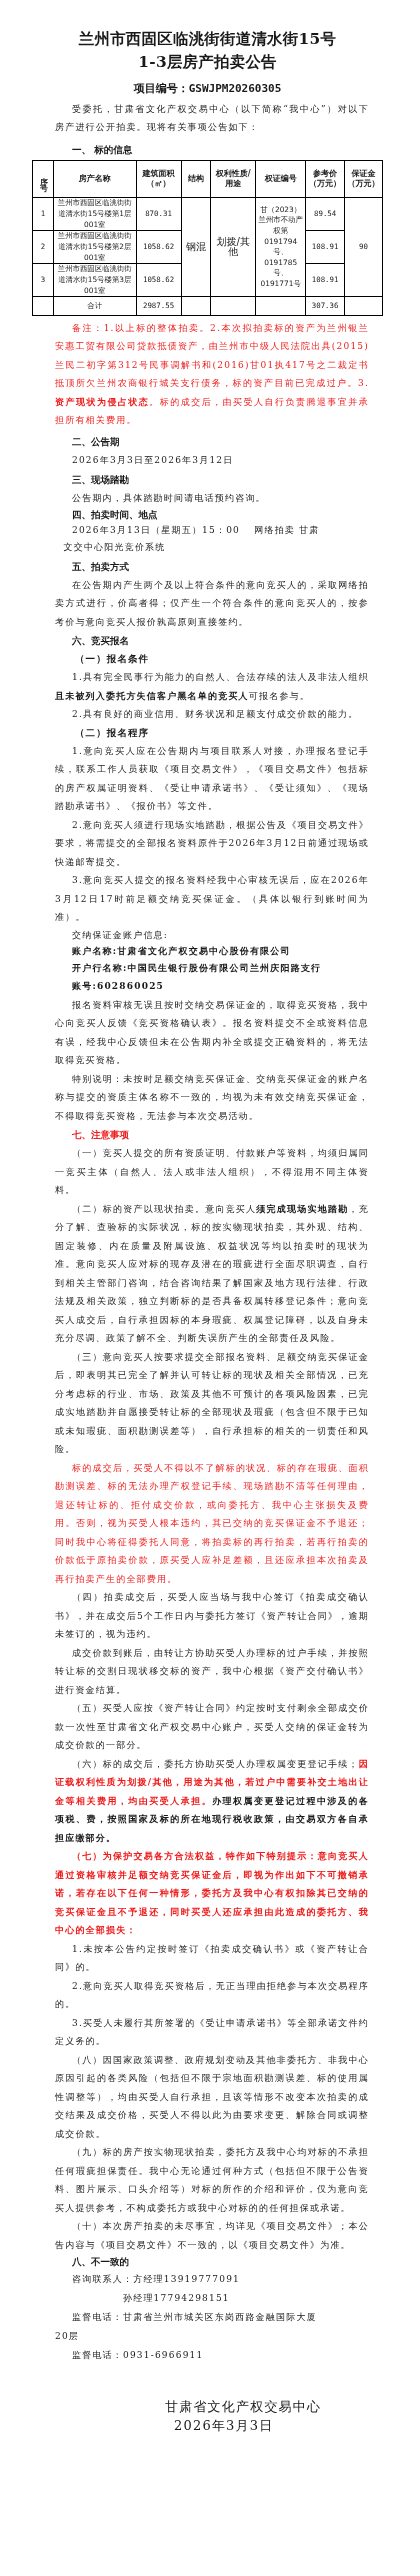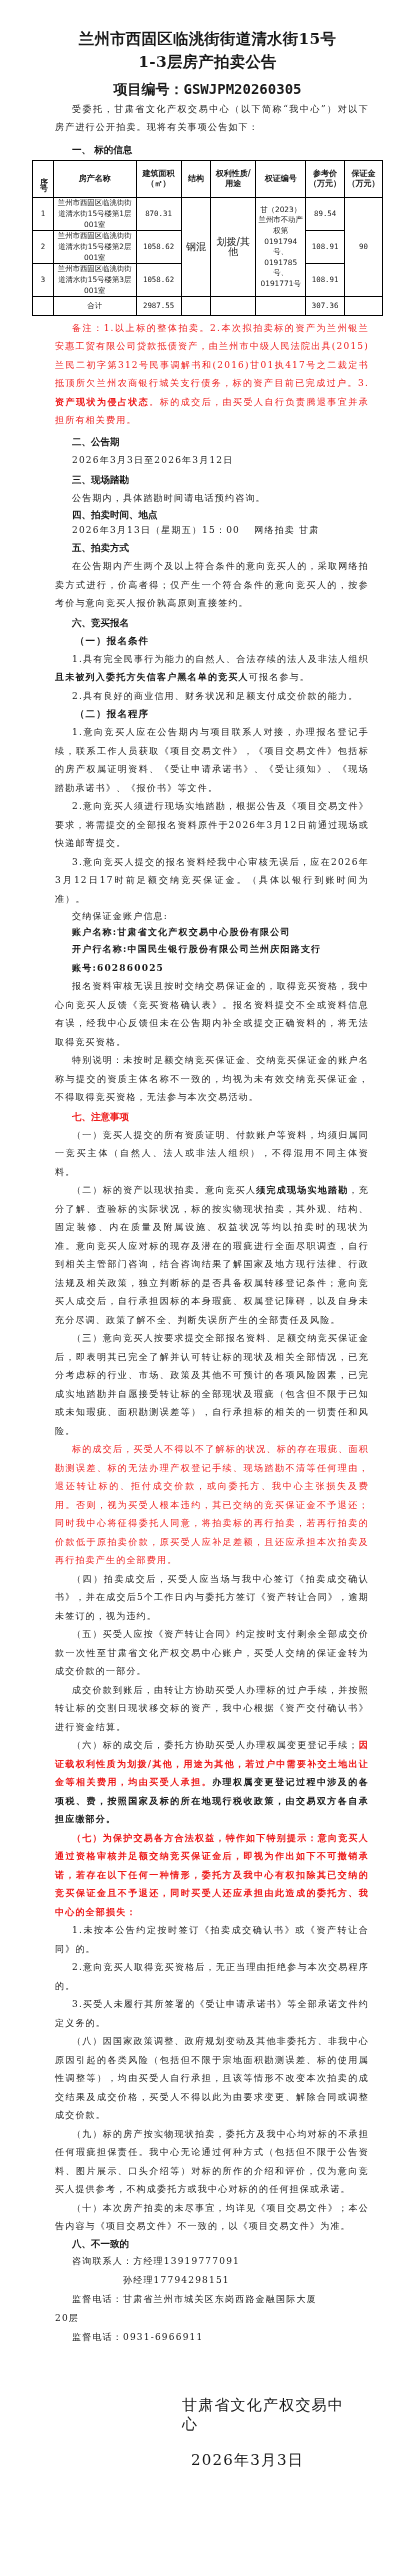--- a/index.html
+++ b/index.html
@@ -16,21 +16,21 @@
     font-family: "DejaVu Serif", "Liberation Serif", serif;
     font-weight: bold;
     font-size: 15.4px;
     line-height: 23px;
     margin: 0;
     letter-spacing: 0.3px;
   }
   .project-no {
     text-align: center;
     font-weight: bold;
-    font-size: 14px;
+    font-size: 11px;
     margin-top: 9.5px;
     line-height: 12.7px;
     font-family: "DejaVu Sans Mono", "Liberation Mono", monospace;
   }
   .content { width: 314px; margin-left: 55px; }
   .p {
     font-size: 9px;
     line-height: 18.5px;
     margin: 0;
     text-indent: 17px;
@@ -81,21 +81,21 @@
     line-height: 10px;
   }
   table.lots td { font-family: "DejaVu Sans Mono", "Liberation Mono", monospace; font-size: 7.4px; line-height: 10.6px; }
   table.lots td.name { font-family: "DejaVu Sans", "Liberation Sans", sans-serif; font-size: 7.4px; line-height: 10.6px; }
   table.lots td.cjk { font-family: "DejaVu Sans", "Liberation Sans", sans-serif; font-size: 10px; }
   table.lots tr.row td { height: 32px; }
   table.lots tr.total td { height: 17.5px; }
   .seq-head { writing-mode: vertical-rl; text-orientation: upright; letter-spacing: 7.4px; }
 
   .contact-line { font-size: 9px; line-height: 19px; margin: 0; letter-spacing: 1.2px; }
-  .signoff { text-align: left; font-size: 15px; line-height: 19px; letter-spacing: 1.2px; margin: 17px; }
+  .signoff { text-align: left; font-size: 13px; line-height: 19px; letter-spacing: 1.2px; margin: 0; }
 </style>
 </head>
 <body>
 
 <div class="page">
 
   <h1 class="title">
     <span>兰州市西固区临洮街街道清水街15号</span><br>
     <span>1-3层房产拍卖公告</span>
   </h1>
@@ -171,20 +171,21 @@
     <p class="p red"><span>备注：1.以上标的整体拍卖。2.本次拟拍卖标的资产为兰州银兰安惠工贸有限公司贷款抵债资产，由兰州市中级人民法院出具(2015)兰民二初字第312号民事调解书和(2016)甘01执417号之二裁定书抵顶所欠兰州农商银行城关支行债务，标的资产目前已完成过户。3.</span><span class="b">资产现状为侵占状态</span><span>。标的成交后，由买受人自行负责腾退事宜并承担所有相关费用。</span></p>
 
     <h2 class="h" style="margin-top:2.1px;">二、公告期</h2>
     <p class="p">2026年3月3日至2026年3月12日</p>
 
     <h2 class="h">三、现场踏勘</h2>
     <p class="p">公告期内，具体踏勘时间请电话预约咨询。</p>
 
     <h2 class="h" style="line-height:15px;">四、拍卖时间、地点</h2>
     <p class="p tight">2026年3月13日（星期五）15：00　 网络拍卖 甘肃</p>
+    <p class="p noindent" style="padding-left:8.5px;">文交中心阳光竞价系统</p>
 
     <h2 class="h">五、拍卖方式</h2>
     <p class="p">在公告期内产生两个及以上符合条件的意向竞买人的，采取网络拍卖方式进行，价高者得；仅产生一个符合条件的意向竞买人的，按参考价与意向竞买人报价孰高原则直接签约。</p>
 
     <h2 class="h">六、竞买报名</h2>
     <h3 class="sub">（一）报名条件</h3>
     <p class="p"><span>1.具有完全民事行为能力的自然人、合法存续的法人及非法人组织</span><span class="b">且未被列入委托方失信客户黑名单的竞买人</span><span>可报名参与。</span></p>
     <p class="p">2.具有良好的商业信用、财务状况和足额支付成交价款的能力。</p>
 
     <h3 class="sub">（二）报名程序</h3>
@@ -197,22 +198,22 @@
     <p class="p b">账号:602860025</p>
     <p class="p">报名资料审核无误且按时交纳交易保证金的，取得竞买资格，我中心向竞买人反馈《竞买资格确认表》。报名资料提交不全或资料信息有误，经我中心反馈但未在公告期内补全或提交正确资料的，将无法取得竞买资格。</p>
     <p class="p">特别说明：未按时足额交纳竞买保证金、交纳竞买保证金的账户名称与提交的资质主体名称不一致的，均视为未有效交纳竞买保证金，不得取得竞买资格，无法参与本次交易活动。</p>
 
     <h2 class="h red">七、注意事项</h2>
     <p class="p">（一）竞买人提交的所有资质证明、付款账户等资料，均须归属同一竞买主体（自然人、法人或非法人组织），不得混用不同主体资料。</p>
     <p class="p"><span>（二）标的资产以现状拍卖。意向竞买人</span><span class="b">须完成现场实地踏勘</span><span>，充分了解、查验标的实际状况，标的按实物现状拍卖，其外观、结构、固定装修、内在质量及附属设施、权益状况等均以拍卖时的现状为准。意向竞买人应对标的现存及潜在的瑕疵进行全面尽职调查，自行到相关主管部门咨询，结合咨询结果了解国家及地方现行法律、行政法规及相关政策，独立判断标的是否具备权属转移登记条件；意向竞买人成交后，自行承担因标的本身瑕疵、权属登记障碍，以及自身未充分尽调、政策了解不全、判断失误所产生的全部责任及风险。</span></p>
     <p class="p">（三）意向竞买人按要求提交全部报名资料、足额交纳竞买保证金后，即表明其已完全了解并认可转让标的现状及相关全部情况，已充分考虑标的行业、市场、政策及其他不可预计的各项风险因素，已完成实地踏勘并自愿接受转让标的全部现状及瑕疵（包含但不限于已知或未知瑕疵、面积勘测误差等），自行承担标的相关的一切责任和风险。</p>
     <p class="p red">标的成交后，买受人不得以不了解标的状况、标的存在瑕疵、面积勘测误差、标的无法办理产权登记手续、现场踏勘不清等任何理由，退还转让标的、拒付成交价款，或向委托方、我中心主张损失及费用。否则，视为买受人根本违约，其已交纳的竞买保证金不予退还；同时我中心将征得委托人同意，将拍卖标的再行拍卖，若再行拍卖的价款低于原拍卖价款，原买受人应补足差额，且还应承担本次拍卖及再行拍卖产生的全部费用。</p>
     <p class="p">（四）拍卖成交后，买受人应当场与我中心签订《拍卖成交确认书》，并在成交后5个工作日内与委托方签订《资产转让合同》，逾期未签订的，视为违约。</p>
+    <p class="p">成交价款到账后，由转让方协助买受人办理标的过户手续，并按照转让标的交割日现状移交标的资产，我中心根据《资产交付确认书》进行资金结算。</p>
     <p class="p">（五）买受人应按《资产转让合同》约定按时支付剩余全部成交价款一次性至甘肃省文化产权交易中心账户，买受人交纳的保证金转为成交价款的一部分。</p>
-    <p class="p">成交价款到账后，由转让方协助买受人办理标的过户手续，并按照转让标的交割日现状移交标的资产，我中心根据《资产交付确认书》进行资金结算。</p>
     <p class="p"><span>（六）标的成交后，委托方协助买受人办理权属变更登记手续；</span><span class="red b">因证载权利性质为划拨/其他，用途为其他，若过户中需要补交土地出让金等相关费用，均由买受人承担。</span><span class="b">办理权属变更登记过程中涉及的各项税、费，按照国家及标的所在地现行税收政策，由交易双方各自承担应缴部分。</span></p>
     <p class="p red b">（七）为保护交易各方合法权益，特作如下特别提示：意向竞买人通过资格审核并足额交纳竞买保证金后，即视为作出如下不可撤销承诺，若存在以下任何一种情形，委托方及我中心有权扣除其已交纳的竞买保证金且不予退还，同时买受人还应承担由此造成的委托方、我中心的全部损失：</p>
     <p class="p">1.未按本公告约定按时签订《拍卖成交确认书》或《资产转让合同》的。</p>
     <p class="p">2.意向竞买人取得竞买资格后，无正当理由拒绝参与本次交易程序的。</p>
     <p class="p">3.买受人未履行其所签署的《受让申请承诺书》等全部承诺文件约定义务的。</p>
     <p class="p">（八）因国家政策调整、政府规划变动及其他非委托方、非我中心原因引起的各类风险（包括但不限于宗地面积勘测误差、标的使用属性调整等），均由买受人自行承担，且该等情形不改变本次拍卖的成交结果及成交价格，买受人不得以此为由要求变更、解除合同或调整成交价款。</p>
     <p class="p">（九）标的房产按实物现状拍卖，委托方及我中心均对标的不承担任何瑕疵担保责任。我中心无论通过何种方式（包括但不限于公告资料、图片展示、口头介绍等）对标的所作的介绍和评价，仅为意向竞买人提供参考，不构成委托方或我中心对标的的任何担保或承诺。</p>
     <p class="p">（十）本次房产拍卖的未尽事宜，均详见《项目交易文件》；本公告内容与《项目交易文件》不一致的，以《项目交易文件》为准。</p>
 
     <h2 class="h" style="line-height:16px;">八、不一致的</h2>

